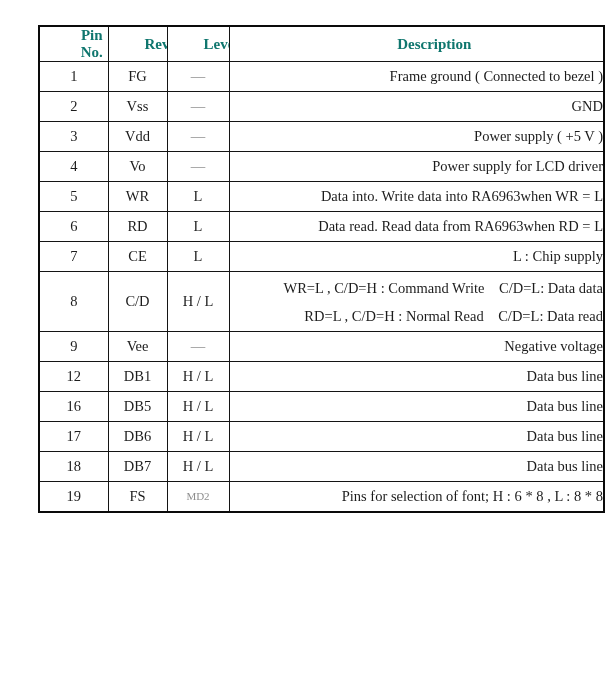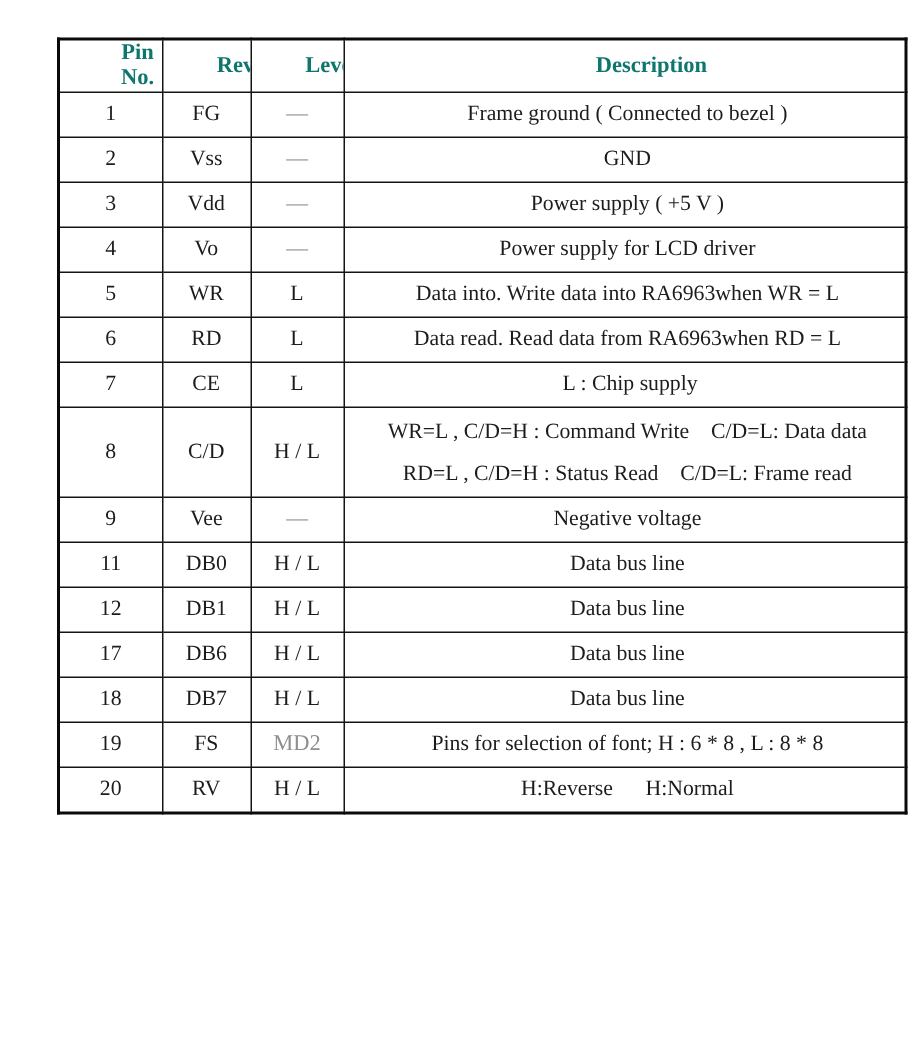--- a/index.html
+++ b/index.html
@@ -14,25 +14,25 @@
   }
   th,td{border:1px solid #141414;padding:0;overflow:hidden;}
   th{
     font-weight:bold;font-size:15px;text-align:center;height:30px;
     vertical-align:middle;color:#0f766e;padding-left:36px;
   }
   tr{height:30px;}
   tr.tall{height:60px;}
   td{font-size:14.5px;vertical-align:middle;}
   .c-pin,.c-sym,.c-lvl{text-align:center;}
-  .c-desc{text-align:center;padding-left:4px;}
+  .c-desc{text-align:right;padding-left:4px;}
   .desc-line{white-space:pre-wrap;line-height:normal;}
   tr.tall .desc-line{height:28px;line-height:28px;}
   .dim{color:#8f8f8f;}
-  .small{font-size:15px;}
+  .small{font-size:11px;}
 </style>
 </head>
 <body>
 
 <div class="table-wrap">
   <table>
     <colgroup>
       <col style="width:69px">
       <col style="width:59px">
       <col style="width:62px">
@@ -102,42 +102,42 @@
           <td class="c-desc">
             <div class="desc-line"> L : Chip supply</div>
           </td>
         </tr>
         <tr class="tall">
           <td class="c-pin">8</td>
           <td class="c-sym">C/D</td>
           <td class="c-lvl">H / L</td>
           <td class="c-desc">
             <div class="desc-line">WR=L , C/D=H : Command Write    C/D=L: Data data</div>
-            <div class="desc-line">RD=L , C/D=H : Status Read    C/D=L: Frame read</div>
+            <div class="desc-line">RD=L , C/D=H : Normal Read    C/D=L: Data read</div>
           </td>
         </tr>
         <tr>
           <td class="c-pin">9</td>
           <td class="c-sym">Vee</td>
           <td class="c-lvl dim">—</td>
           <td class="c-desc">
             <div class="desc-line">Negative voltage</div>
           </td>
         </tr>
         <tr>
-          <td class="c-pin">11</td>
-          <td class="c-sym">DB0</td>
+          <td class="c-pin">12</td>
+          <td class="c-sym">DB1</td>
           <td class="c-lvl">H / L</td>
           <td class="c-desc">
             <div class="desc-line">Data bus line</div>
           </td>
         </tr>
         <tr>
-          <td class="c-pin">12</td>
-          <td class="c-sym">DB1</td>
+          <td class="c-pin">16</td>
+          <td class="c-sym">DB5</td>
           <td class="c-lvl">H / L</td>
           <td class="c-desc">
             <div class="desc-line">Data bus line</div>
           </td>
         </tr>
         <tr>
           <td class="c-pin">17</td>
           <td class="c-sym">DB6</td>
           <td class="c-lvl">H / L</td>
           <td class="c-desc">
@@ -153,23 +153,15 @@
           </td>
         </tr>
         <tr>
           <td class="c-pin">19</td>
           <td class="c-sym">FS</td>
           <td class="c-lvl dim small">MD2</td>
           <td class="c-desc">
             <div class="desc-line">Pins for selection of font; H : 6 * 8 , L : 8 * 8</div>
           </td>
         </tr>
-        <tr>
-          <td class="c-pin">20</td>
-          <td class="c-sym">RV</td>
-          <td class="c-lvl">H / L</td>
-          <td class="c-desc">
-            <div class="desc-line">H:Reverse      H:Normal</div>
-          </td>
-        </tr>
       </tbody>
   </table>
 </div>
 
 </body></html>

